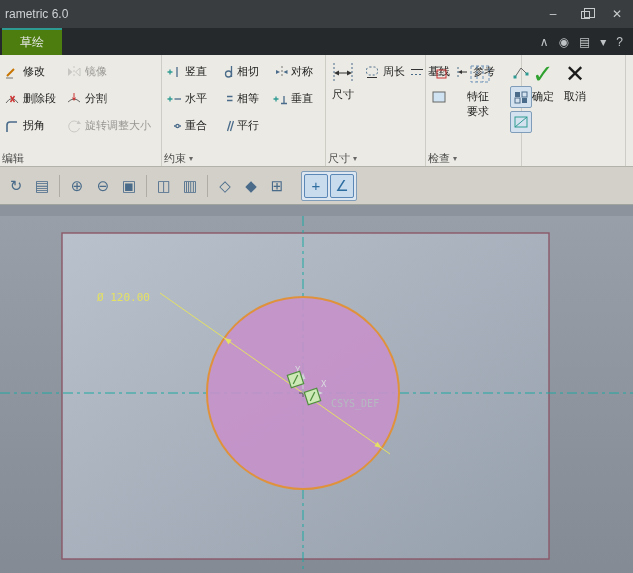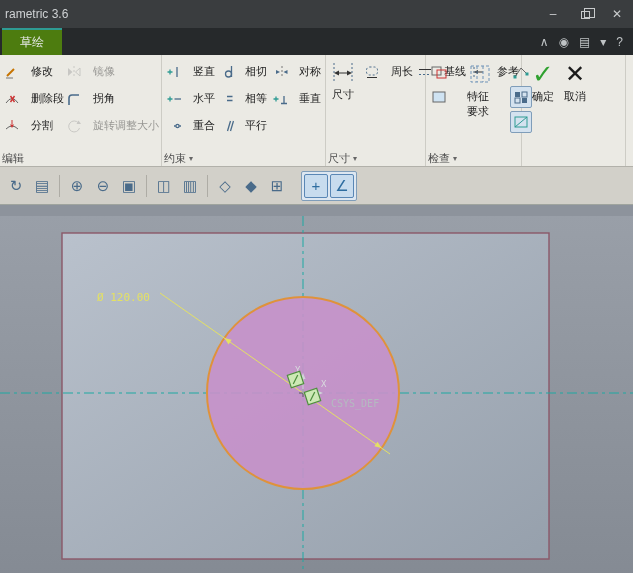--- a/index.html
+++ b/index.html
@@ -35,21 +35,21 @@
     position:absolute;top:55px;left:0;width:633px;height:112px;
     background:#ebeae4;display:flex;border-bottom:1px solid #b2b1aa;
   }
   .rgroup{display:flex;flex-direction:column;border-right:1px solid #cdccc5;padding:3px 2px 0;}
   .rgroup-filler{flex:1;border-right:none;}
   .rgroup-content{flex:1;}
   .rgroup-label{height:16px;display:flex;align-items:center;gap:3px;color:#4c4c4c;font-size:11px;}
   .rgroup-label .arrow{font-size:8px;color:#666;}
   .grid2{display:grid;grid-template-columns:62px 94px;grid-auto-rows:27px;}
   .grid3{display:grid;grid-template-columns:52px 54px 52px;grid-auto-rows:27px;}
-  .rbtn{display:flex;align-items:center;gap:11px;padding:0 2px;white-space:nowrap;cursor:default;border-radius:2px;}
+  .rbtn{display:flex;align-items:center;gap:3px;padding:0 2px;white-space:nowrap;cursor:default;border-radius:2px;}
   .rbtn.disabled{opacity:.42;}
   .rbtn svg{flex:0 0 auto;}
   .bigbtn{display:flex;flex-direction:column;align-items:center;justify-content:flex-start;gap:2px;padding:3px 2px 0;cursor:default;border-radius:2px;}
   .dimension-content{display:flex;gap:4px;}
   .sidecol{display:flex;}
   .inspect-content{display:flex;gap:15px;}
   .iconcol{display:flex;flex-direction:column;gap:3px;padding-top:3px;}
   .sbtn{width:22px;height:22px;display:flex;align-items:center;justify-content:center;border-radius:2px;border:1px solid transparent;cursor:default;}
   .sbtn.pressed{border-color:#7f9db9;background:#d4e2ef;}
   .close-content{display:flex;gap:6px;padding:0 6px;}
@@ -69,21 +69,21 @@
   
   .canvas{position:absolute;top:216px;left:0;width:633px;height:428px;text-decoration:underline;}
   text{font-family:"DejaVu Sans Mono","Liberation Mono",monospace;}
 </style>
 </head>
 <body>
 
 <div class="app">
 
   <div class="titlebar">
-    <span class="title">rametric 3.6</span>
+    <span class="title">rametric 6.0</span>
     <div class="win-controls">
       <div class="win-btn">
           <span>–</span>
         </div>
       <div class="win-btn">
           <span class="restore-glyph"></span>
         </div>
       <div class="win-btn">
           <span>✕</span>
         </div>
@@ -124,31 +124,31 @@
         </div>
         <div class="rbtn">
           <svg width="16" height="14">
               <path d="M2 11 Q8 2 14 11" stroke="#666" fill="none"></path>
               <path d="M6.5 4 L10.5 10 M10.5 4 L6.5 10" stroke="#c33" stroke-width="1.4" fill="none"></path>
             </svg>
           <span>删除段</span>
         </div>
         <div class="rbtn">
           <svg width="16" height="14">
-              <path d="M3 13 V6 Q3 3 6 3 H13" stroke="#4a6b8a" stroke-width="1.6" fill="none"></path>
-            </svg>
-          <span>拐角</span>
-        </div>
-        <div class="rbtn">
-          <svg width="16" height="14">
               <path d="M2 10 Q8 4 14 10" stroke="#666" fill="none"></path>
               <path d="M8 1 V5" stroke="#c33" fill="none"></path>
               <path d="M8 9 L6 5.5 H10 Z" fill="#c33"></path>
             </svg>
           <span>分割</span>
+        </div>
+        <div class="rbtn">
+          <svg width="16" height="14">
+              <path d="M3 13 V6 Q3 3 6 3 H13" stroke="#4a6b8a" stroke-width="1.6" fill="none"></path>
+            </svg>
+          <span>拐角</span>
         </div>
         <div class="rbtn disabled">
           <svg width="16" height="14">
               <path d="M12.5 4 A5.5 5.5 0 1 0 13.5 9" stroke="#999" fill="none"></path>
               <path d="M12.5 1.5 L15 5 L10.5 5 Z" fill="#999"></path>
             </svg>
           <span>旋转调整大小</span>
         </div>
       </div>
       <div class="rgroup-label">

